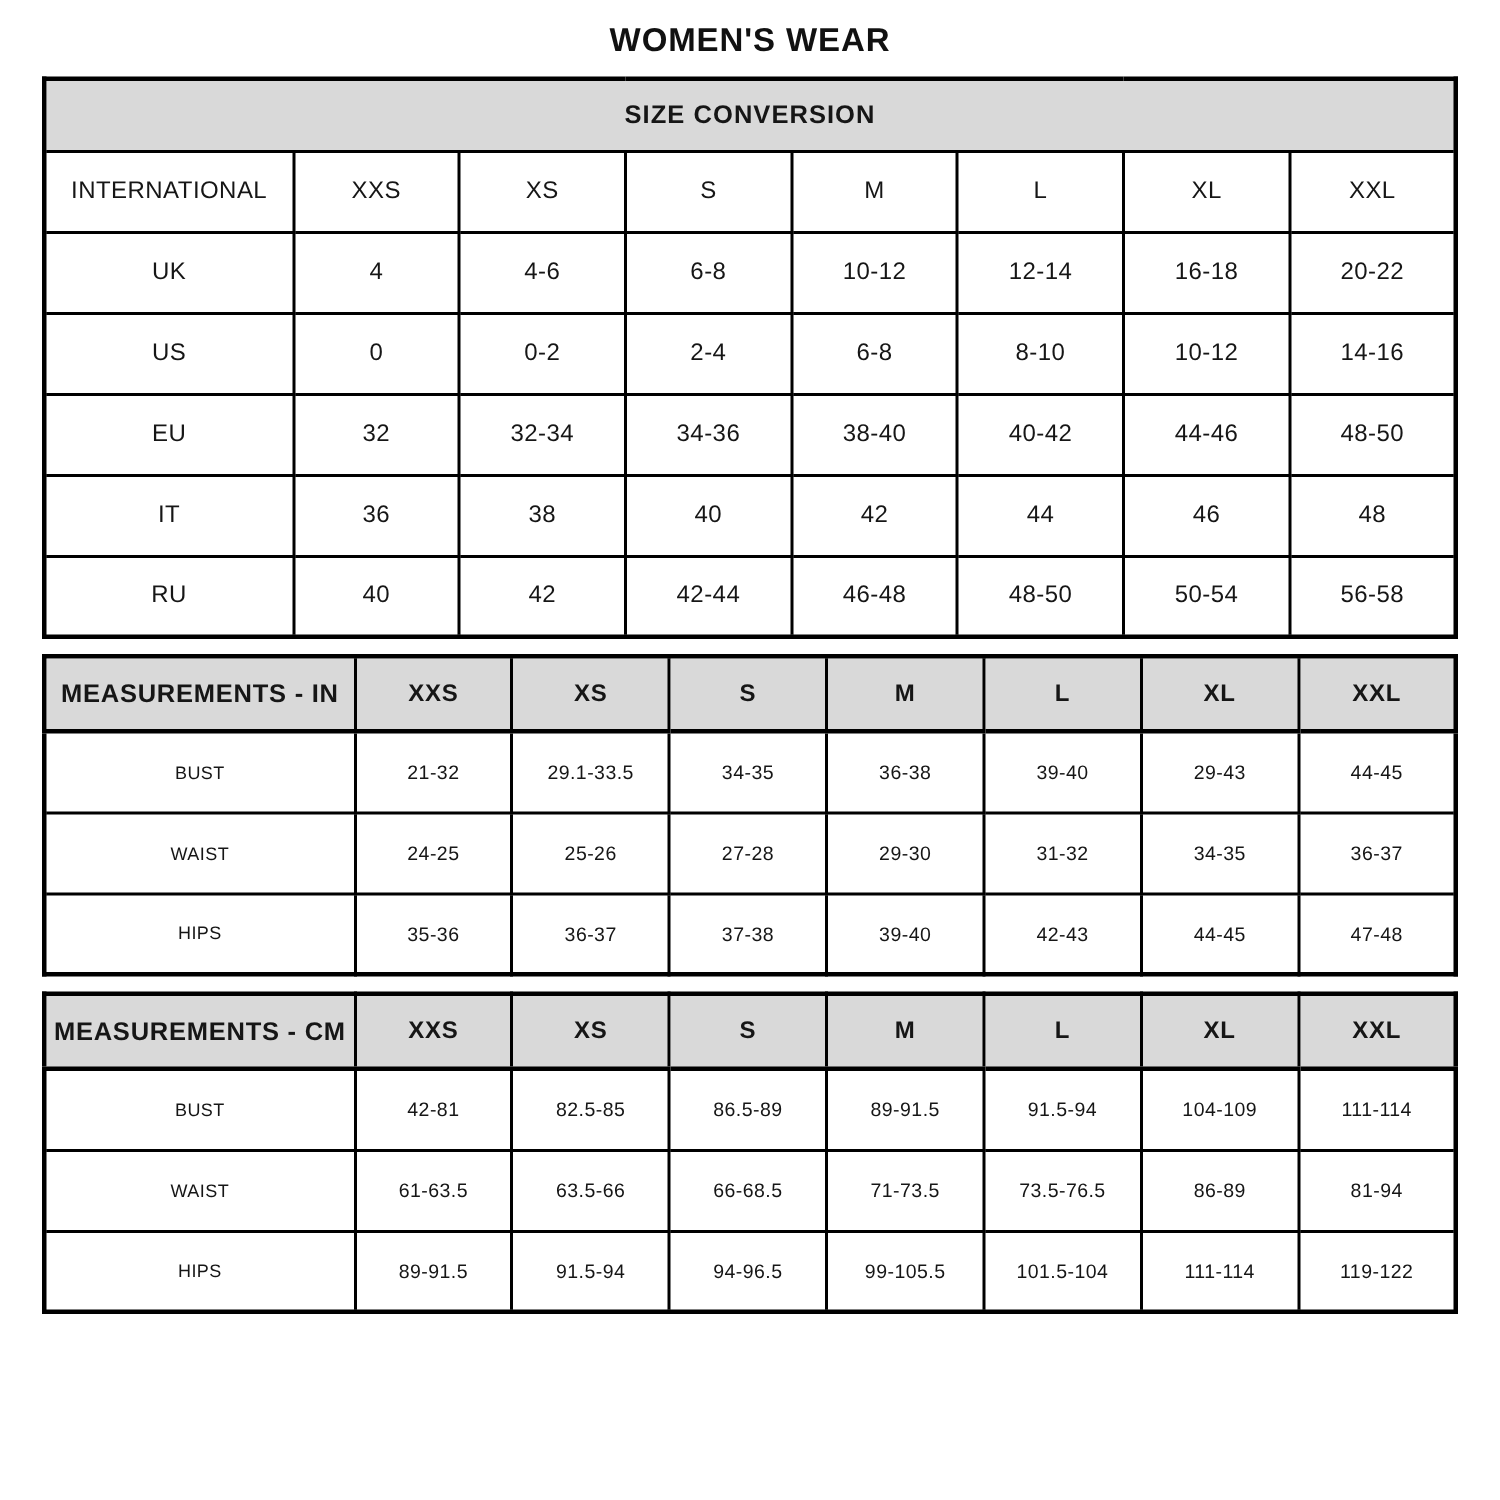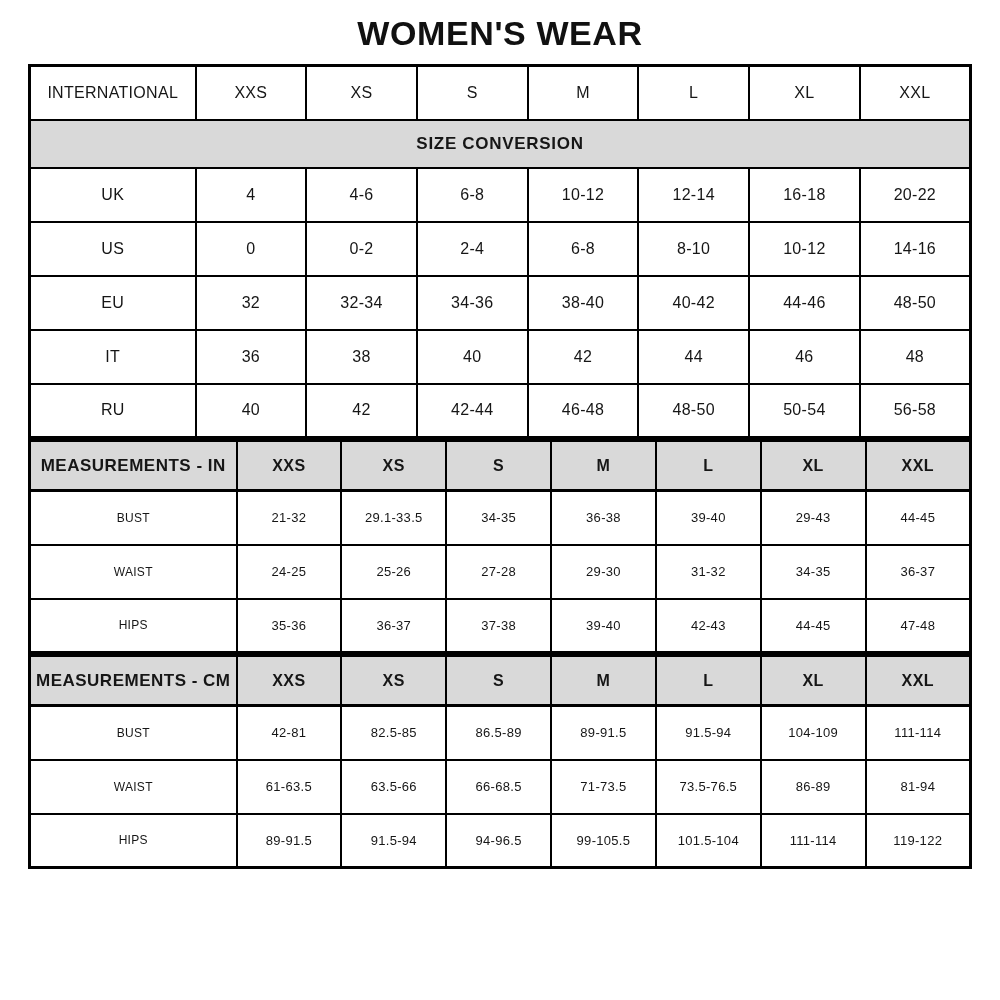--- a/index.html
+++ b/index.html
@@ -7,21 +7,21 @@
     margin: 0; padding: 0;
     width: 1000px; height: 1000px;
     background: #ffffff;
     font-family: "Liberation Sans", "DejaVu Sans", sans-serif;
     color: #161616;
   }
   .wrap { padding: 0 28px; }
   .title {
     text-align: center;
     font-weight: 700;
-    font-size: 34px;
+    font-size: 22px;
     letter-spacing: 0.6px;
     padding: 14px 0 11px 0;
     color: #111;
   }
   table {
     border-collapse: collapse;
     width: 944px;
     table-layout: fixed;
     border: 3px solid #000;
   }
@@ -37,21 +37,21 @@
   
   .t1 td { height: 54px; font-size: 16px; }
   .t1 td.hdr {
     height: 48px;
     background: #d9d9d9;
     font-weight: 700;
     font-size: 17px;
     letter-spacing: 0.7px;
   }
   
-  .m { }
+  .m { margin-top: 10px; }
   .m td { height: 54px; font-size: 13px; }
   .m td.lbl { font-size: 12px; }
   .m tr.hrow td {
     background: #d9d9d9;
     font-weight: 700;
     font-size: 16px;
     height: 50px;
     border-bottom: 3px solid #000;
     letter-spacing: 0.5px;
   }
@@ -64,31 +64,31 @@
 
   <div class="title">WOMEN'S WEAR</div>
 
   <table class="t1">
     <colgroup>
         <col style="width:166px">
         <col span="7">
       </colgroup>
     <tbody>
         <tr>
+      <td colspan="8" class="hdr">SIZE CONVERSION</td>
+    </tr>
+    <tr>
       <td>INTERNATIONAL</td>
       <td>XXS</td>
       <td>XS</td>
       <td>S</td>
       <td>M</td>
       <td>L</td>
       <td>XL</td>
       <td>XXL</td>
-    </tr>
-    <tr>
-      <td colspan="8" class="hdr">SIZE CONVERSION</td>
     </tr>
     <tr>
       <td>UK</td>
       <td>4</td>
       <td>4-6</td>
       <td>6-8</td>
       <td>10-12</td>
       <td>12-14</td>
       <td>16-18</td>
       <td>20-22</td>

